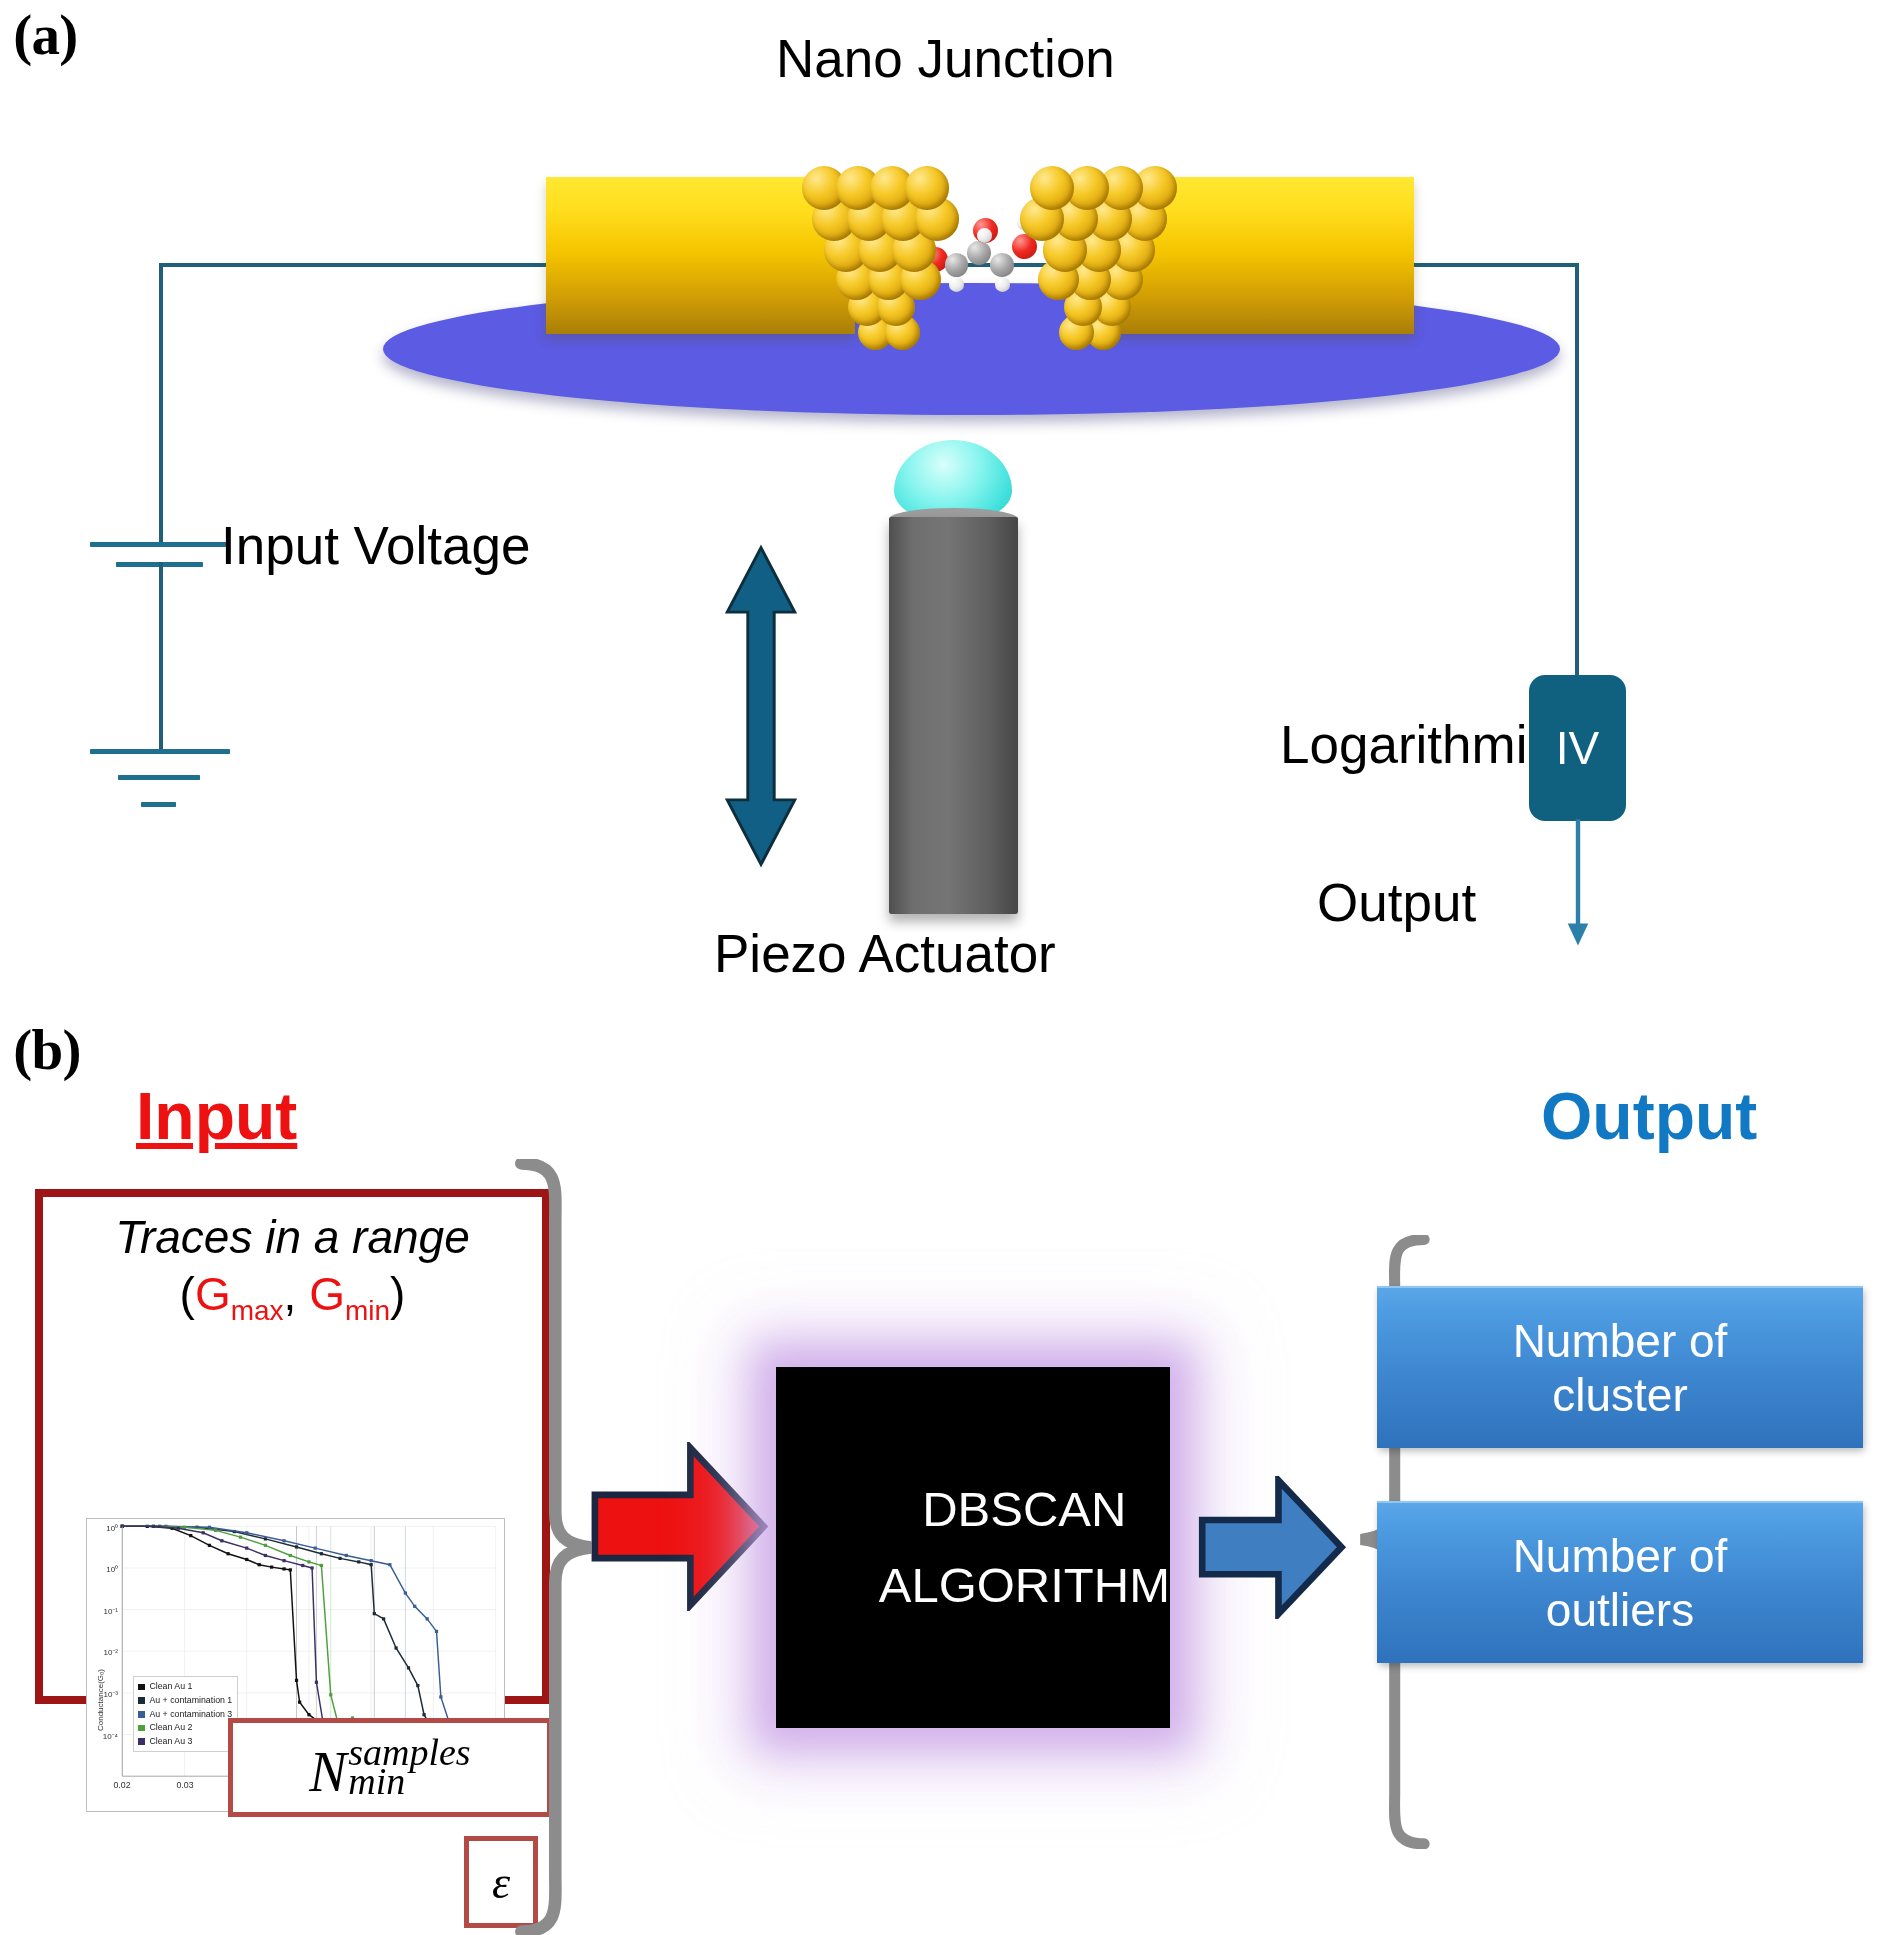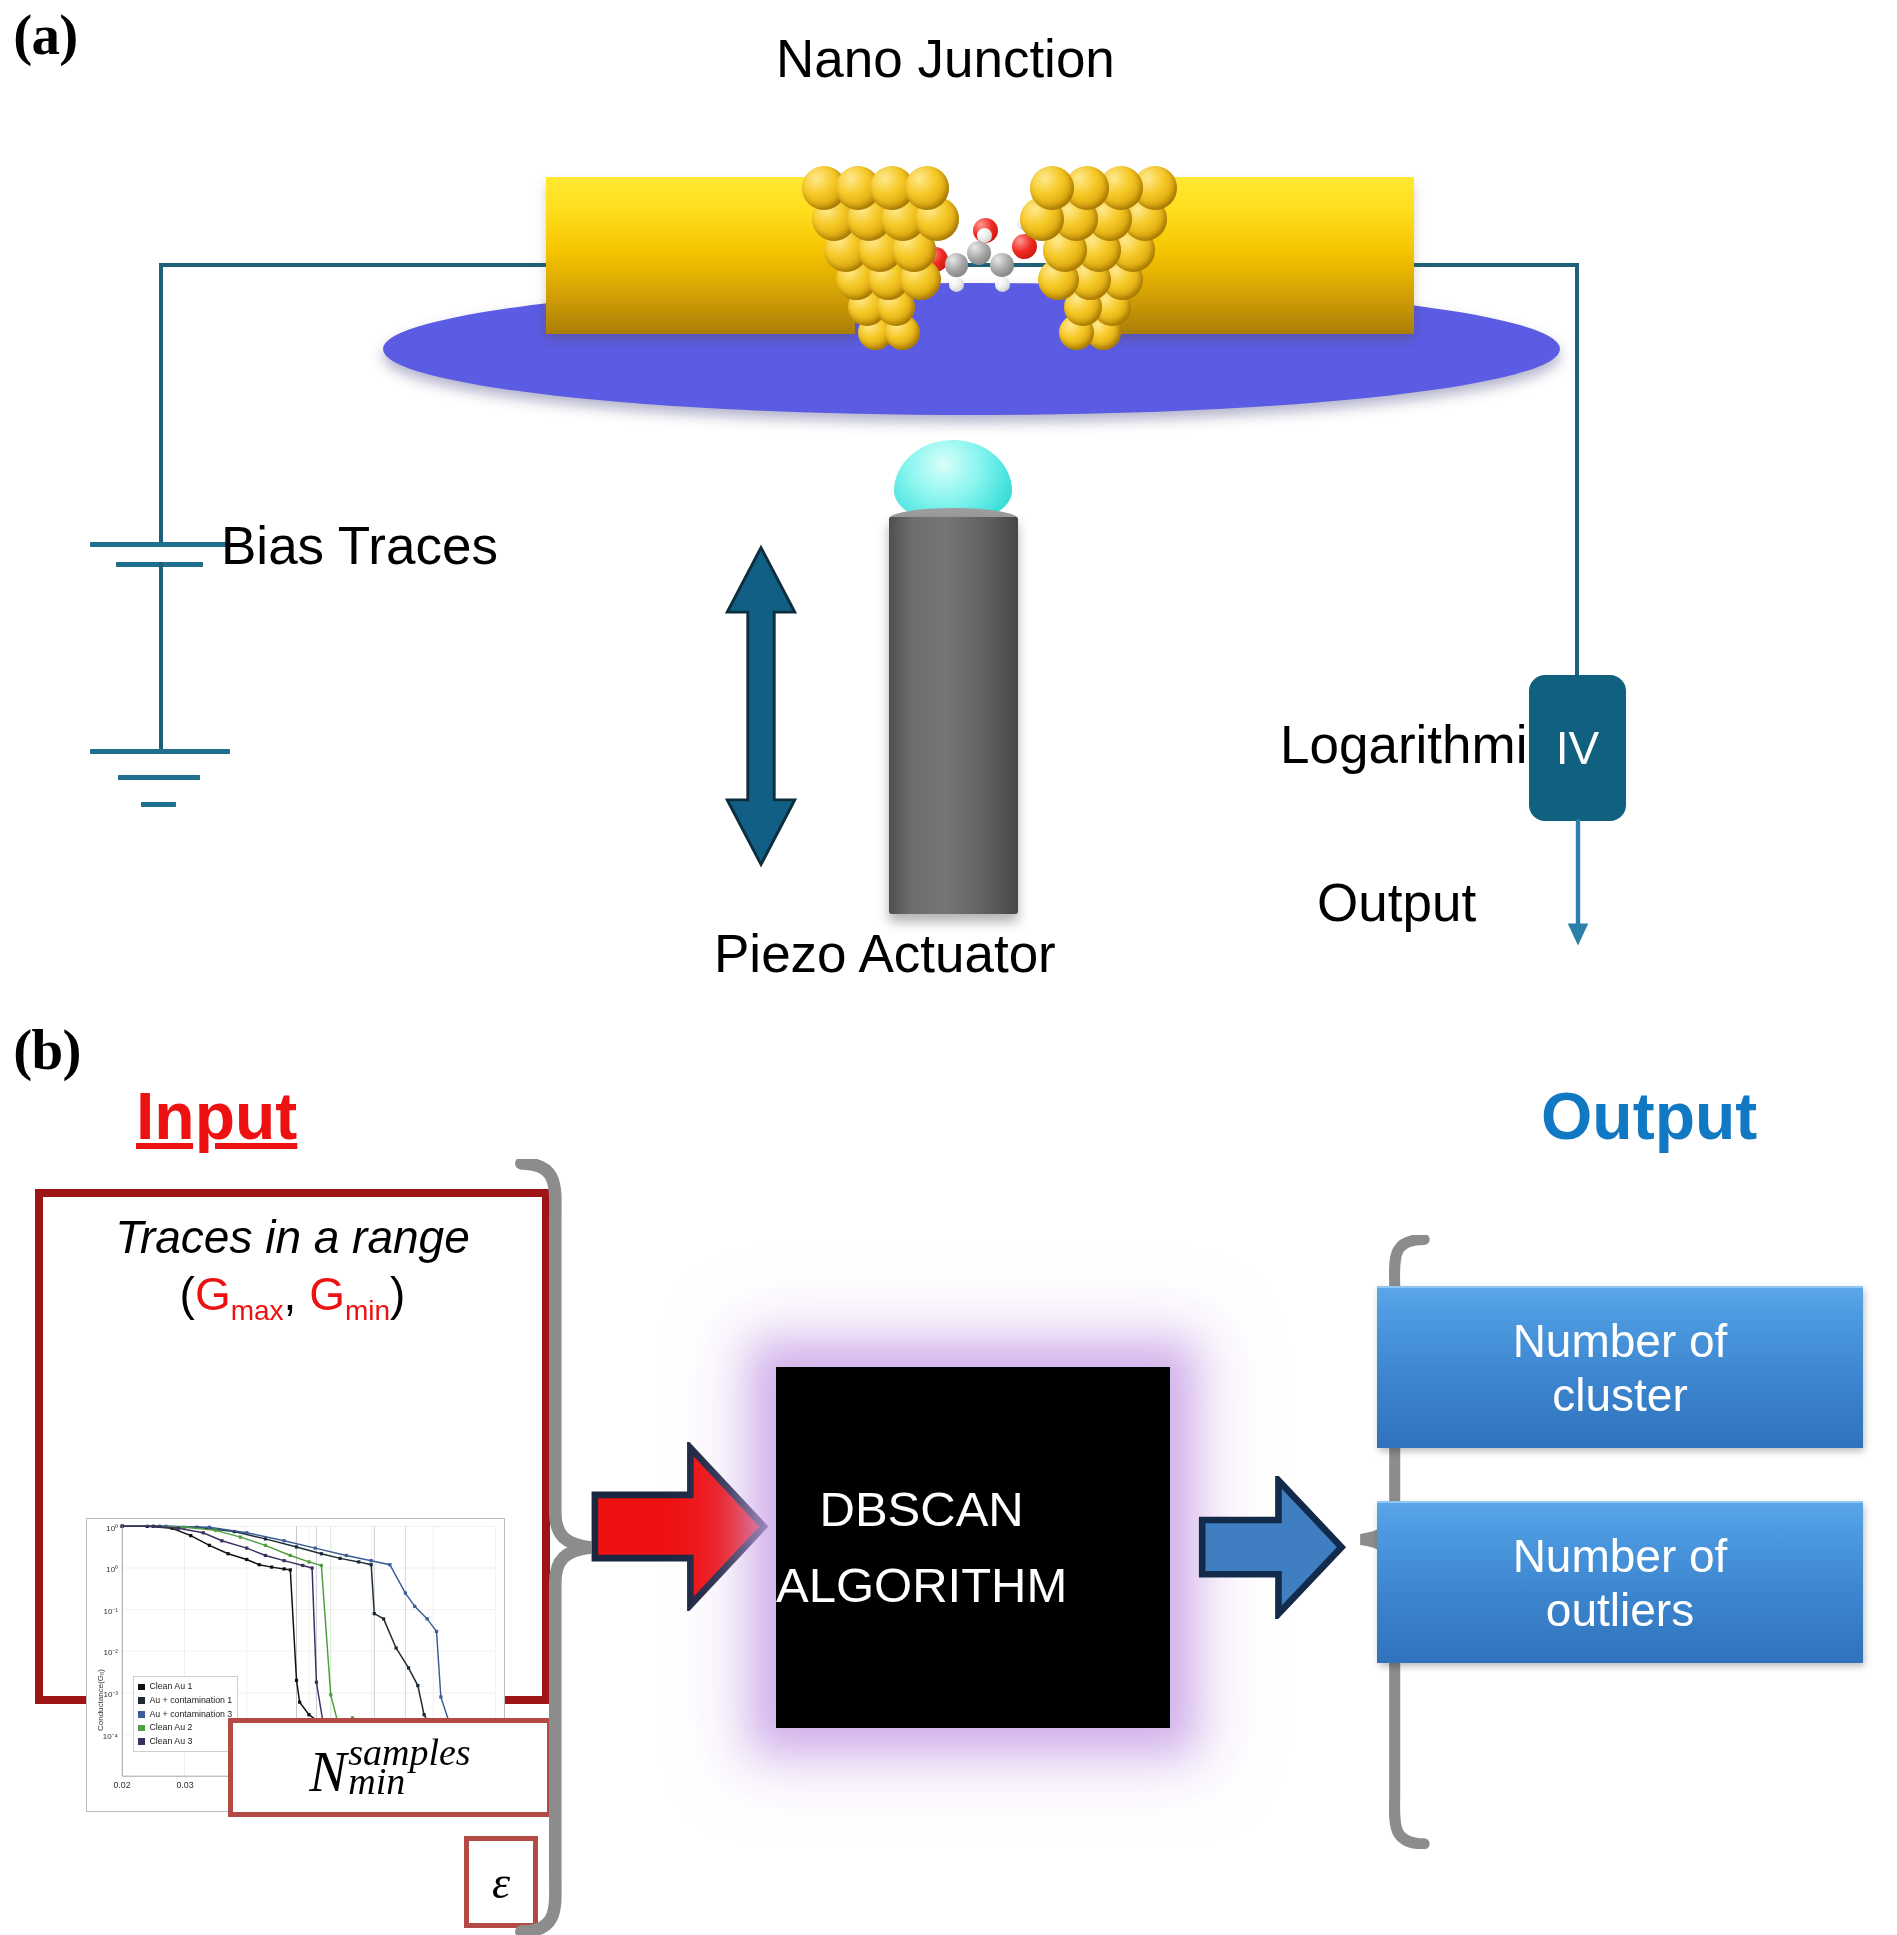--- a/index.html
+++ b/index.html
@@ -111,21 +111,21 @@
     display:flex;align-items:center;justify-content:center;}
   .math{font-family:"Liberation Serif", serif;font-style:italic;}
 
   
   .dbscan-glow{
     background:#000;
     box-shadow:0 0 38px 22px rgba(201,163,231,.78), 0 0 66px 40px rgba(214,186,238,.45);
   }
   .dbscan-text{
     color:#fff;font-size:49px;text-align:center;line-height:1.55;
-    display:flex;align-items:center;justify-content:flex-start;height:100%;
+    display:flex;align-items:center;justify-content:flex-end;height:100%;
   }
 
   
   .out-card{
     background:linear-gradient(180deg,#5ba6e8 0%,#4e9ce2 14%,#3d86cf 55%,#2f72bc 100%);
     border-top:2.2px solid #8fc6f2;
     color:#fff;font-size:46px;text-align:center;line-height:1.18;
     display:flex;align-items:center;justify-content:center;
     box-shadow:2.2px 4.4px 7.4px rgba(0,0,0,.28);
   }
@@ -143,21 +143,21 @@
   <div class="abs wire wire-v" style="left:159px;top:263px;height:280px;"></div>
   <div class="abs wire wire-v" style="left:1575px;top:263px;height:427px;"></div>
 
   <div class="abs batt-plate" style="left:90px;top:542px;width:140px;"></div>
   <div class="abs batt-plate" style="left:116px;top:562px;width:87px;"></div>
   <div class="abs wire wire-v" style="left:159px;top:562px;height:188px;"></div>
   <div class="abs batt-plate" style="left:90px;top:749px;width:140px;"></div>
   <div class="abs batt-plate" style="left:118px;top:775px;width:82px;"></div>
   <div class="abs batt-plate" style="left:141px;top:802px;width:35px;"></div>
 
-  <div class="abs circuit-label" style="left:221px;top:515px;">Bias Traces</div>
+  <div class="abs circuit-label" style="left:221px;top:515px;">Input Voltage</div>
 
   <div class="abs substrate" style="left:383px;top:283px;width:1177px;height:132px;"></div>
 
   <div class="abs gold-bar" style="left:546px;top:177px;width:309px;height:157px;"></div>
   <div class="abs gold-bar" style="left:1087px;top:177px;width:327px;height:157px;"></div>
 
   <div id="au-left" class="abs" style="left:802px;top:166px;width:147px;height:173px;">
       <div class="au-atom" style="width: 44px; height: 44px; left: 0px; top: 0px; z-index: 20;"></div>
       <div class="au-atom" style="width: 44px; height: 44px; left: 34px; top: 0px; z-index: 20;"></div>
       <div class="au-atom" style="width: 44px; height: 44px; left: 68px; top: 0px; z-index: 20;"></div>

